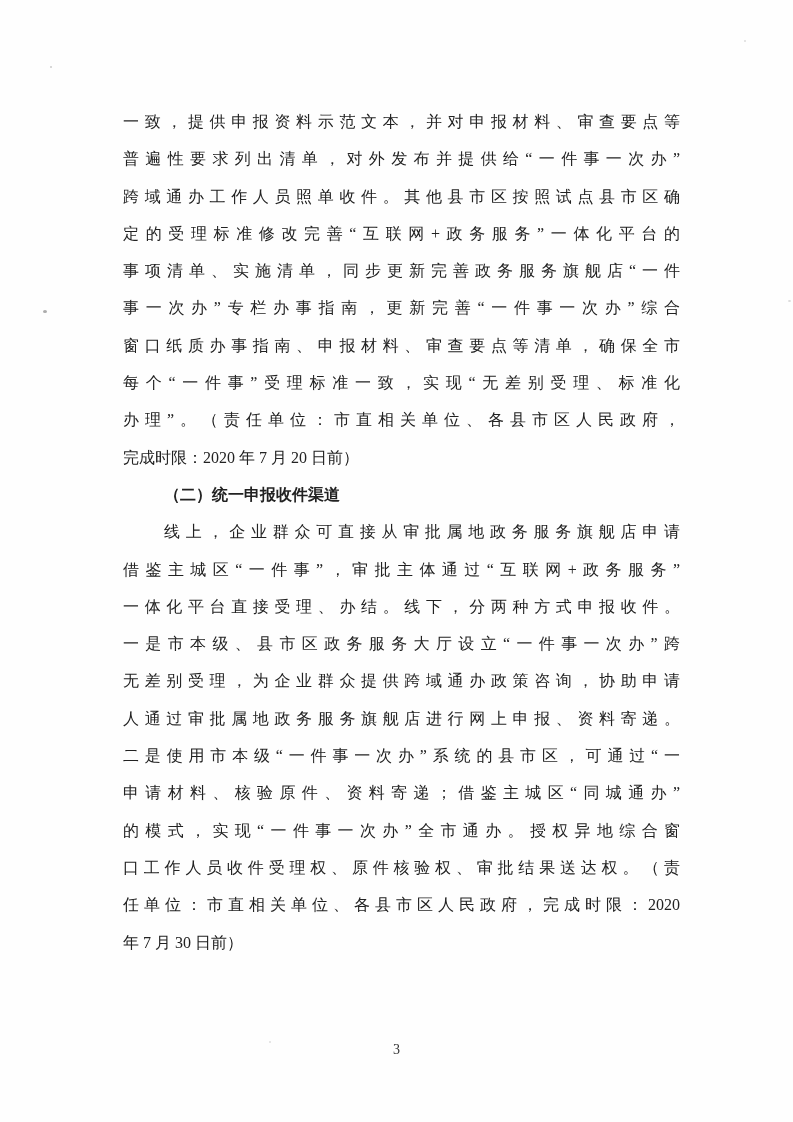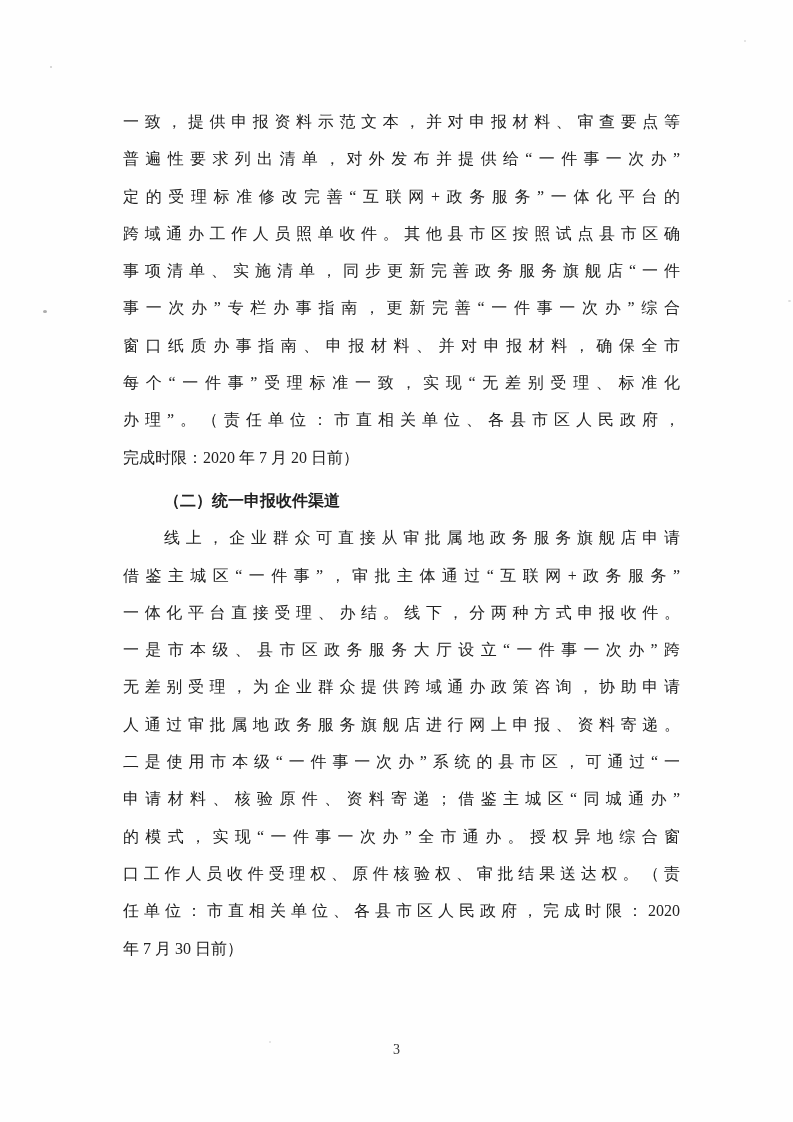--- a/index.html
+++ b/index.html
@@ -36,21 +36,20 @@
     text-align-last: justify;
     overflow: hidden;
   }
   .line.end {
     text-align-last: left;
   }
   .line.heading {
     text-align-last: left;
     font-weight: bold;
     text-indent: 41px;
-    margin-top: 6px;
   }
   .line.fill-indent {
     text-indent: 41px;
   }
   .page-number {
     position: absolute;
     left: 0;
     top: 1042px;
     width: 793px;
     text-align: center;
@@ -70,25 +69,25 @@
   .speck.s4 { left: 788px; top: 300px; width: 3px; height: 2px; background: rgba(140,140,140,0.3); }
   .speck.s5 { left: 269px; top: 1041px; width: 2px; height: 2px; background: rgba(150,150,150,0.3); }
 </style>
 </head>
 <body>
 
 <div class="page">
   <div class="text-block" id="text-block">
       <div class="line fill">一致，提供申报资料示范文本，并对申报材料、审查要点等</div>
       <div class="line fill">普遍性要求列出清单，对外发布并提供给“一件事一次办”</div>
+      <div class="line fill">跨域通办工作人员照单收件。其他县市区按照试点县市区确</div>
       <div class="line fill">定的受理标准修改完善“互联网+政务服务”一体化平台的</div>
-      <div class="line fill">跨域通办工作人员照单收件。其他县市区按照试点县市区确</div>
       <div class="line fill">事项清单、实施清单，同步更新完善政务服务旗舰店“一件</div>
       <div class="line fill">事一次办”专栏办事指南，更新完善“一件事一次办”综合</div>
-      <div class="line fill">窗口纸质办事指南、申报材料、并对申报材料，确保全市</div>
+      <div class="line fill">窗口纸质办事指南、申报材料、审查要点等清单，确保全市</div>
       <div class="line fill">每个“一件事”受理标准一致，实现“无差别受理、标准化</div>
       <div class="line fill">办理”。（责任单位：市直相关单位、各县市区人民政府，</div>
       <div class="line end">完成时限：2020 年 7 月 20 日前）</div>
       <div class="line heading">（二）统一申报收件渠道</div>
       <div class="line fill-indent">线上，企业群众可直接从审批属地政务服务旗舰店申请</div>
       <div class="line fill">借鉴主城区“一件事”，审批主体通过“互联网+政务服务”</div>
       <div class="line fill">一体化平台直接受理、办结。线下，分两种方式申报收件。</div>
       <div class="line fill">一是市本级、县市区政务服务大厅设立“一件事一次办”跨</div>
       <div class="line fill">无差别受理，为企业群众提供跨域通办政策咨询，协助申请</div>
       <div class="line fill">人通过审批属地政务服务旗舰店进行网上申报、资料寄递。</div>

